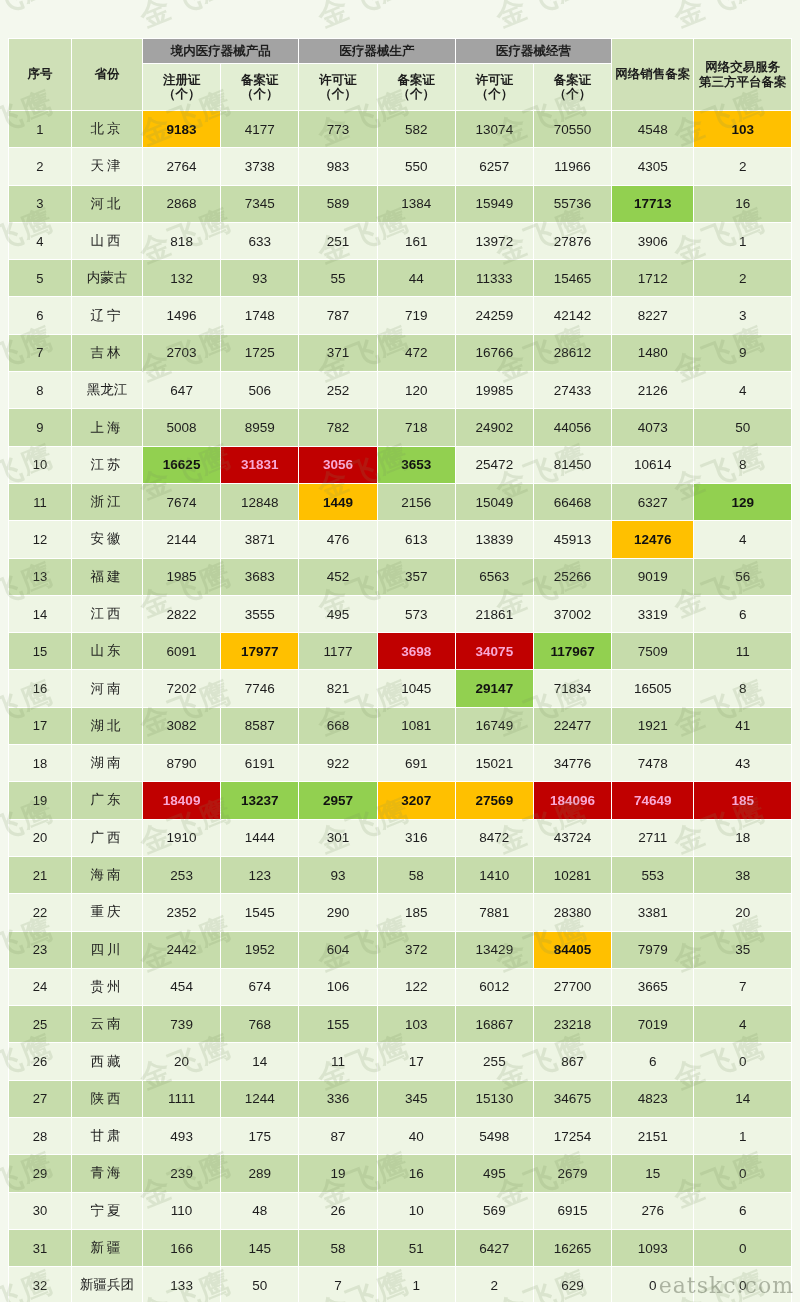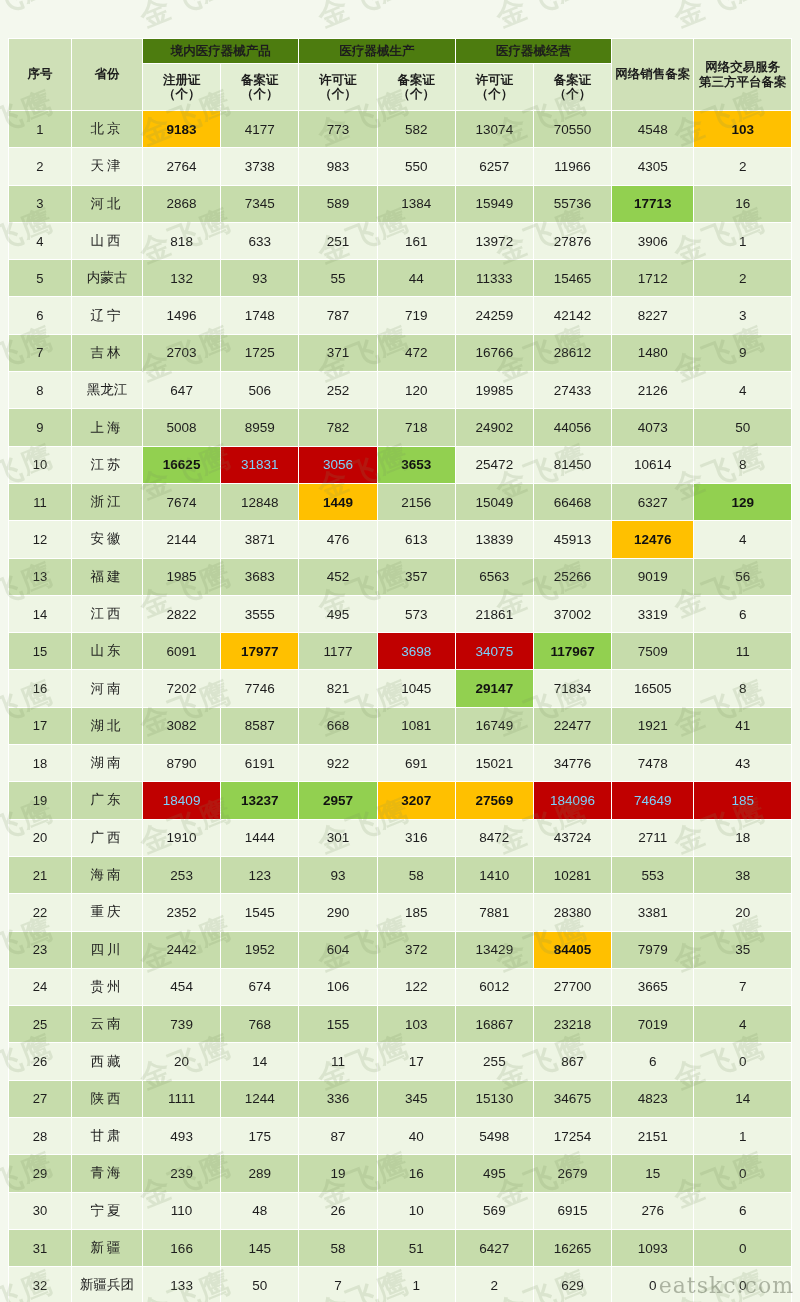--- a/index.html
+++ b/index.html
@@ -59,33 +59,33 @@
     vertical-align:middle;
     padding:0;
     color:#1d1d1d;
   }
   thead th{
     background:#cfe0b7;
     font-weight:700;
     font-size:12.5px;
     line-height:1.15;
   }
-  thead th.grp{background:#4d7c0f;height:24px;}
+  thead th.grp{background:#a3a3a3;height:24px;}
   thead th.sub{background:#e2eed3;height:46px;}
   thead th.tall{background:#cfe0b7;}
   tbody td{height:36.3px;font-size:13.5px;}
   tbody tr.odd td{background:#c6dcab;}
   tbody tr.even td{background:#eef5e4;}
   td.idx{font-size:13px;}
   td.prov{font-size:13.5px;letter-spacing:3px;}
   td.prov.narrow{letter-spacing:0px;font-family:Liberation Serif, serif;}
 
   td.hl-green{background:#92d050 !important;font-weight:700;color:#111;}
   td.hl-orange{background:#ffc000 !important;font-weight:700;color:#111;}
-  td.hl-red{background:#c00000 !important;font-weight:400;color:#7dd3fc;margin-left:33px;}
+  td.hl-red{background:#c00000 !important;font-weight:700;color:#f9a8d4;margin-left:33px;}
   
   col.c-idx{width:62px;}
   col.c-prov{width:70px;}
   col.c-d{width:77px;}
   col.c-net{width:81px;}
   col.c-plat{width:96px;}
 </style>
 </head>
 <body>
 

